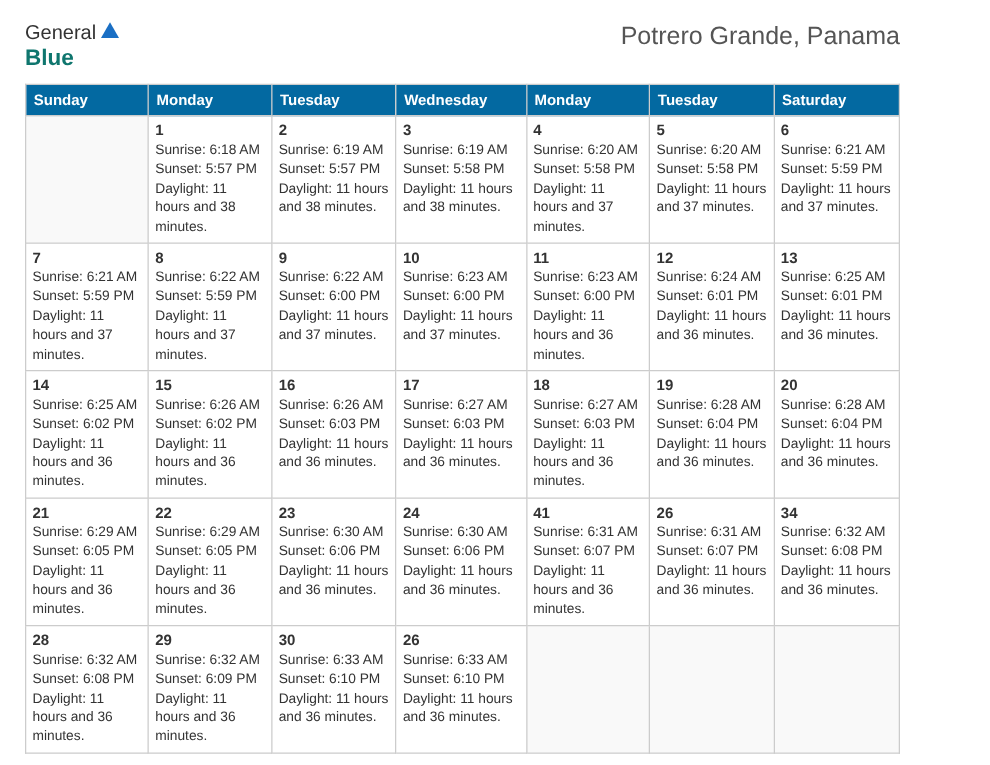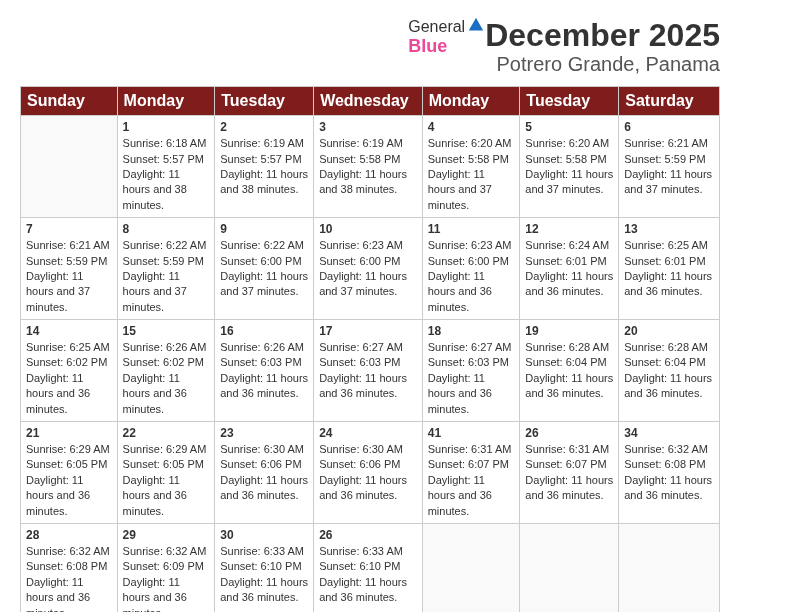--- a/index.html
+++ b/index.html
@@ -9,21 +9,20 @@
       width: 792px;
       height: 612px;
       overflow: hidden;
     }
     .page {
       width: 740px;
       height: 612px;
       padding: 18px 20px 10px 20px;
       display: flex;
       flex-direction: column;
-      align-items: flex-end;
     }
     .header {
       display: flex;
       justify-content: space-between;
       align-items: flex-start;
       margin-bottom: 10px;
     }
     .logo {
       display: flex;
       align-items: center;
@@ -49,25 +48,25 @@
       font-size: 20px;
       color: #555;
     }
     .calendar {
       width: 100%;
       border-collapse: collapse;
       flex: 1;
       font-size: 10.5px;
     }
     .calendar th {
-      background: #7f1d1d;
+      background: #0369a1;
       color: #fff;
       text-align: left;
       padding: 5px 6px;
-      font-size: 16px;
+      font-size: 12px;
       font-weight: bold;
       border: 1px solid #ccc;
     }
     .calendar td {
       border: 1px solid #ccc;
       vertical-align: top;
       padding: 4px 5px;
       width: 113px;
       min-height: 75px;
       height: 86px;
@@ -94,25 +93,24 @@
 <div class="page">
   <div class="header">
     <div class="logo">
       <div>
         <div style="display:flex; align-items:center;">
           <span class="logo-general">General</span>
           <svg class="logo-icon" viewBox="0 0 20 20">
             <polygon points="2,16 10,2 18,16" fill="#1a6fc4"></polygon>
           </svg>
         </div>
-        <span class="logo-blue" style="font-size:18px; font-weight:bold; color:#ec4899;">Blue</span>
+        <span class="logo-blue" style="font-size:18px; font-weight:bold; color:#0f766e;">Blue</span>
       </div>
     </div>
     <div class="title-block">
-      <div class="month-title">December 2025</div>
       <div class="location">Potrero Grande, Panama</div>
     </div>
   </div>
 
   <table class="calendar">
     <thead>
       <tr>
         <th>Sunday</th>
         <th>Monday</th>
         <th>Tuesday</th>

